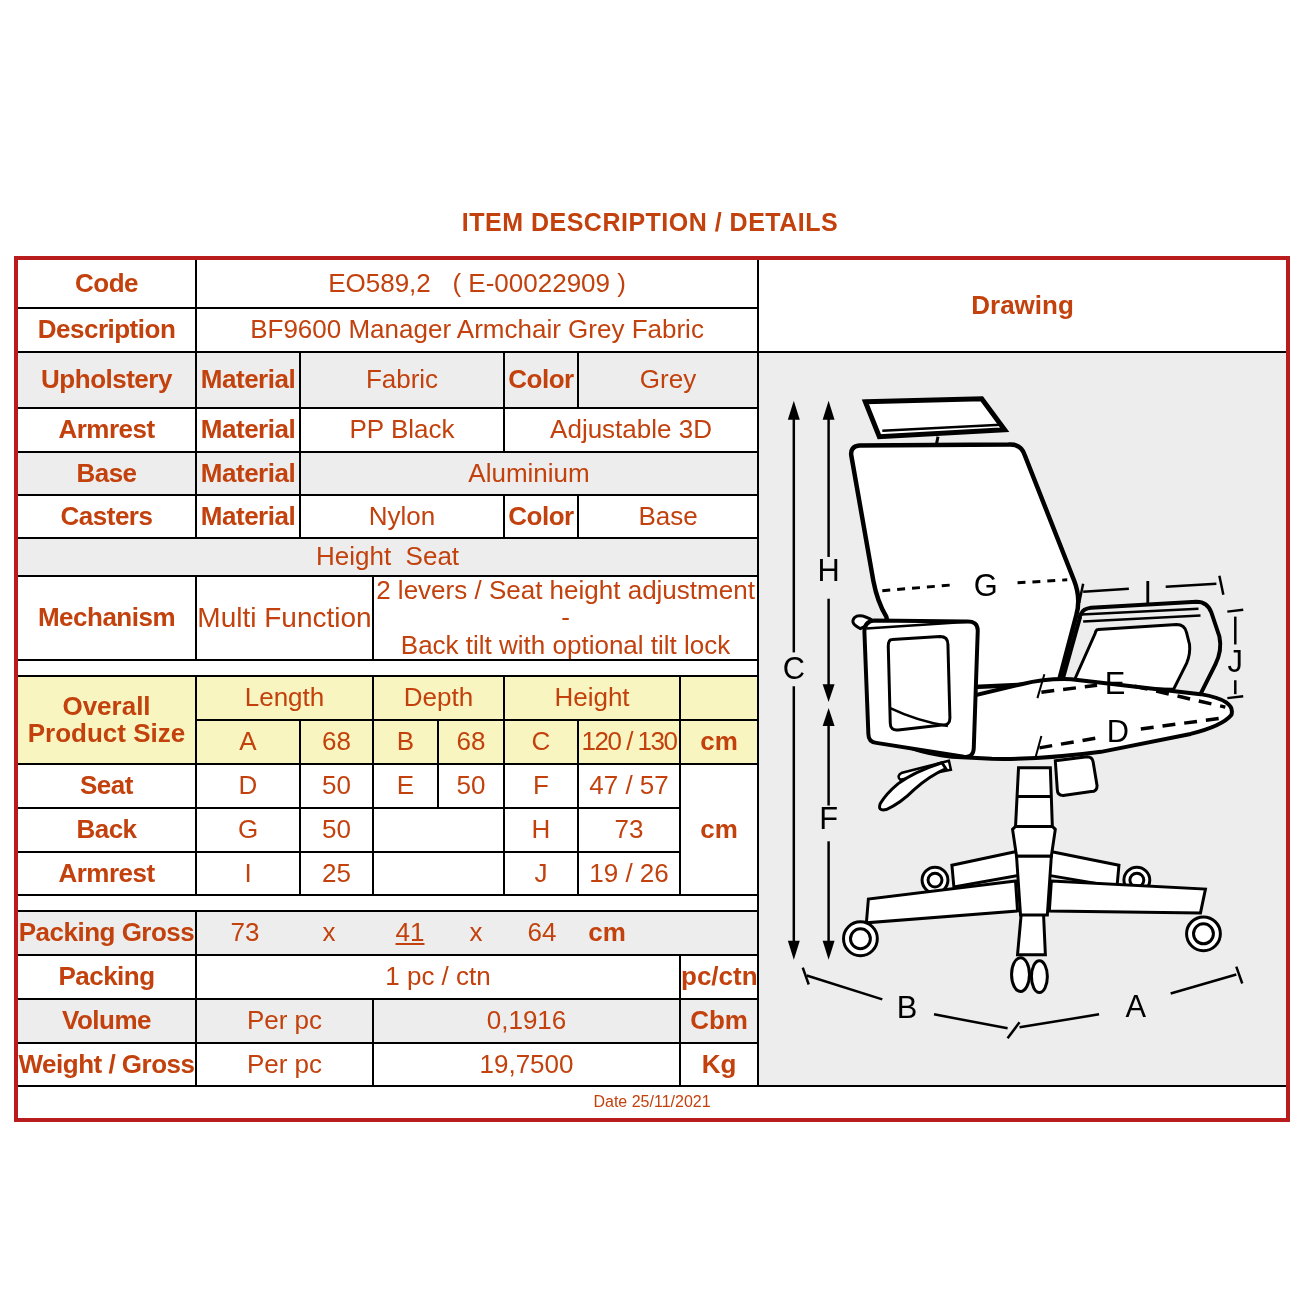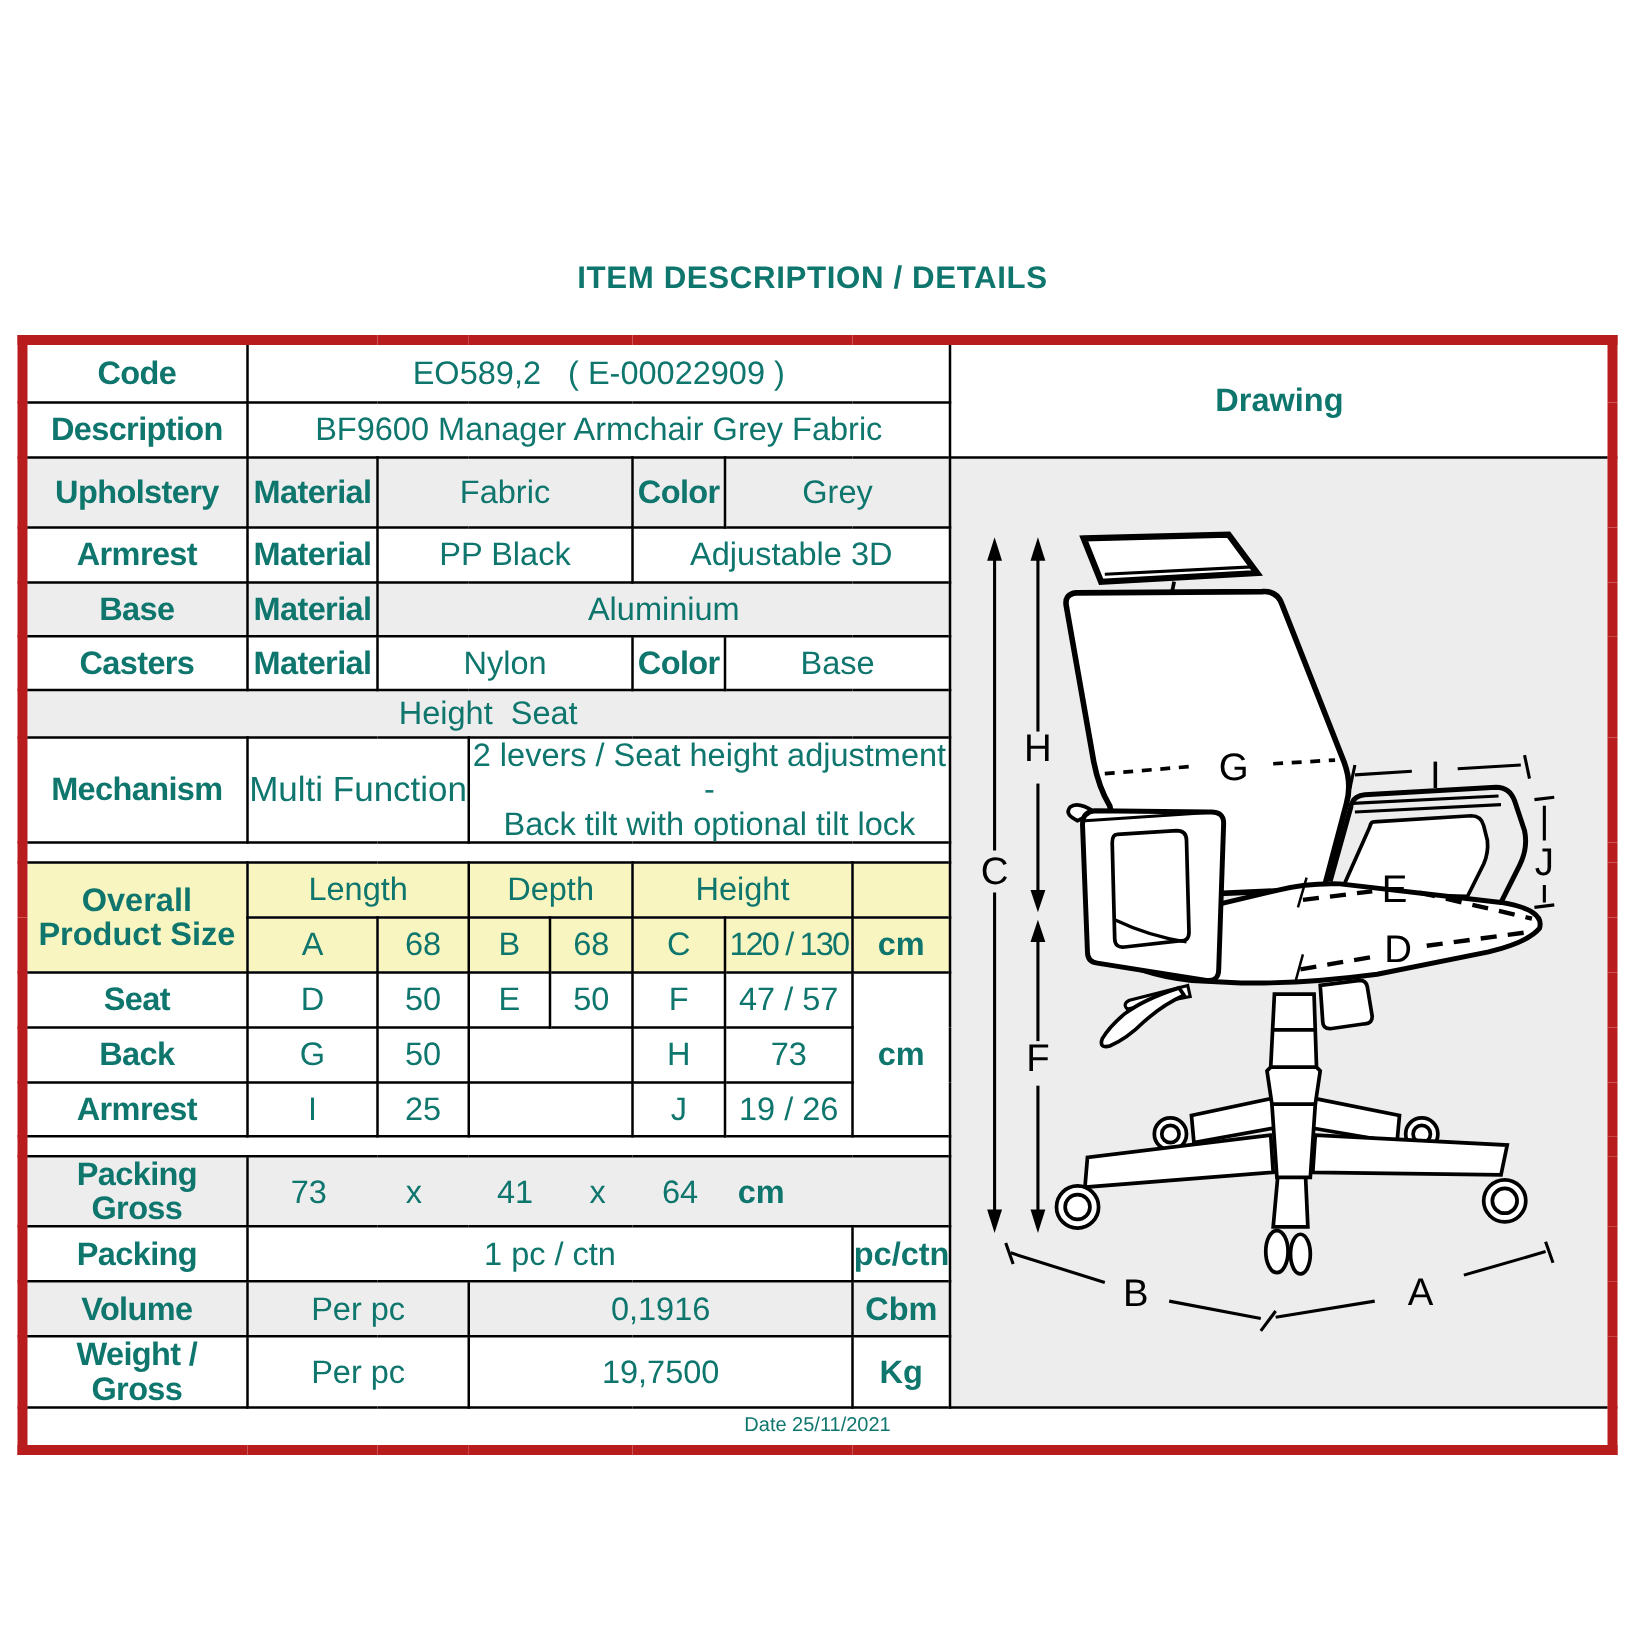--- a/index.html
+++ b/index.html
@@ -1,48 +1,48 @@
 <!DOCTYPE html>
 <html><head>
 <meta charset="utf-8">
 <style>
   html,body{margin:0;padding:0;background:#fff;}
   .canvas{
     position:relative;width:1300px;height:1300px;background:#ffffff;
-    font-family:"Liberation Sans", sans-serif;color:#0f766e;
+    font-family:"Liberation Sans", sans-serif;color:#c2410c;
   }
   .title{
     position:absolute;top:208px;left:0;width:1300px;text-align:center;
     font-size:25px;font-weight:bold;letter-spacing:0.5px;
   }
   table.spec{
-    position:absolute;left:14px;top:268px;width:1272px;
+    position:absolute;left:14px;top:256px;width:1272px;
     border-collapse:collapse;table-layout:fixed;
-    border:8px solid #b91c1c;
+    border:4px solid #b91c1c;
   }
   table.spec td{
     border:2px solid #000;padding:0;vertical-align:middle;
     text-align:center;font-size:26px;line-height:1.05;
     overflow:hidden;
   }
   td.lbl{text-align:left;padding-left:8px;font-weight:bold;font-size:25px;letter-spacing:-0.5px;}
   td.b{font-weight:normal;}
   .grey{background:#ededed;}
   .yellow{background:#f9f5c1;}
   td.unit{text-align:left;padding-left:5px;font-weight:bold;font-size:24px;}
   td.mech{font-size:22px;white-space:pre-line;line-height:1.25;}
   .pre{white-space:pre;}
   td.sizelbl{font-weight:bold;font-size:23px;text-align:center;padding:0 4px;line-height:1.2;}
   td.tight{letter-spacing:-1.5px;}
   td.drawhdr{font-weight:bold;font-size:26px;vertical-align:middle;text-align:center;}
   td.drawbody{padding:0;vertical-align:top;}
   td.gap{height:14px;}
   .packflex{display:flex;align-items:center;padding-left:12px;}
   .packflex span{display:inline-block;text-align:center;}
-  .pk1{width:72px;} .pkx1{width:96px;} .pk2{width:66px;} .pkx2{width:66px;}
+  .pk1{width:72px;} .pkx1{width:96px;} .pk2{width:66px;text-decoration:underline;} .pkx2{width:66px;}
   .pk3{width:66px;} .pkcm{width:64px;font-weight:bold;}
   svg.chair{display:block;width:100%;height:100%;}
   svg.chair text{font-family:"Liberation Sans",sans-serif;font-size:31px;fill:#000;}
 </style>
 </head>
 <body>
 
 <div class="canvas">
   <div class="title">ITEM DESCRIPTION / DETAILS</div>
 

